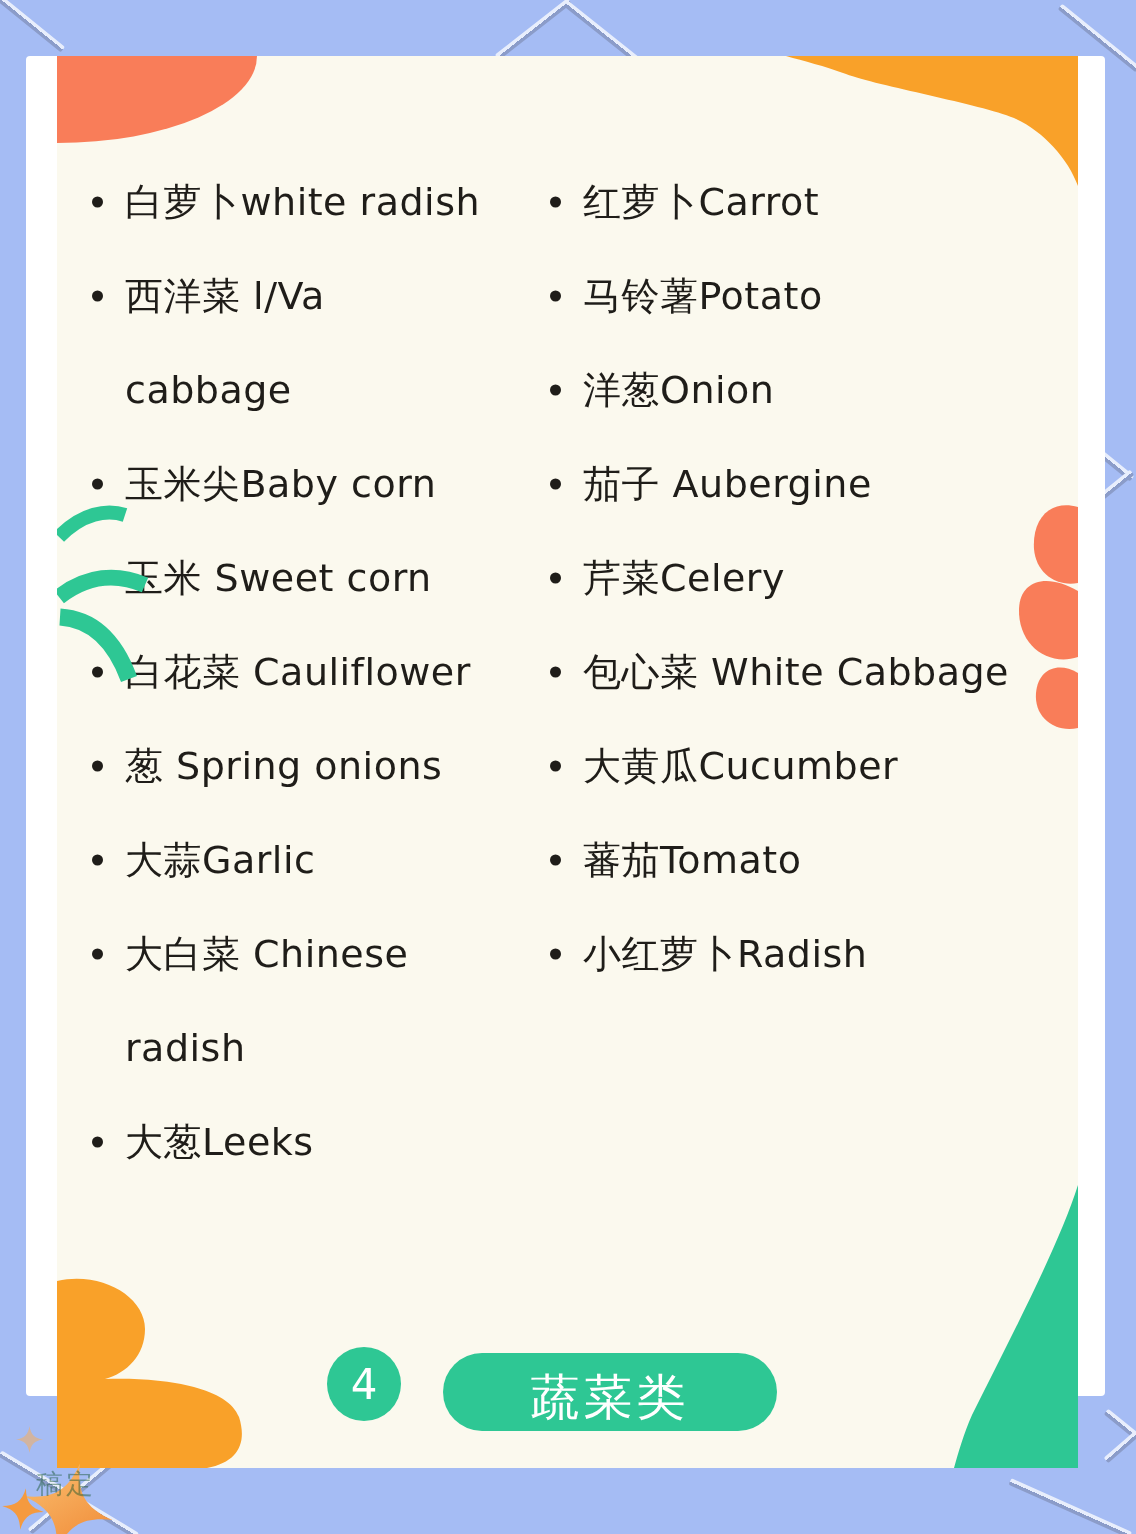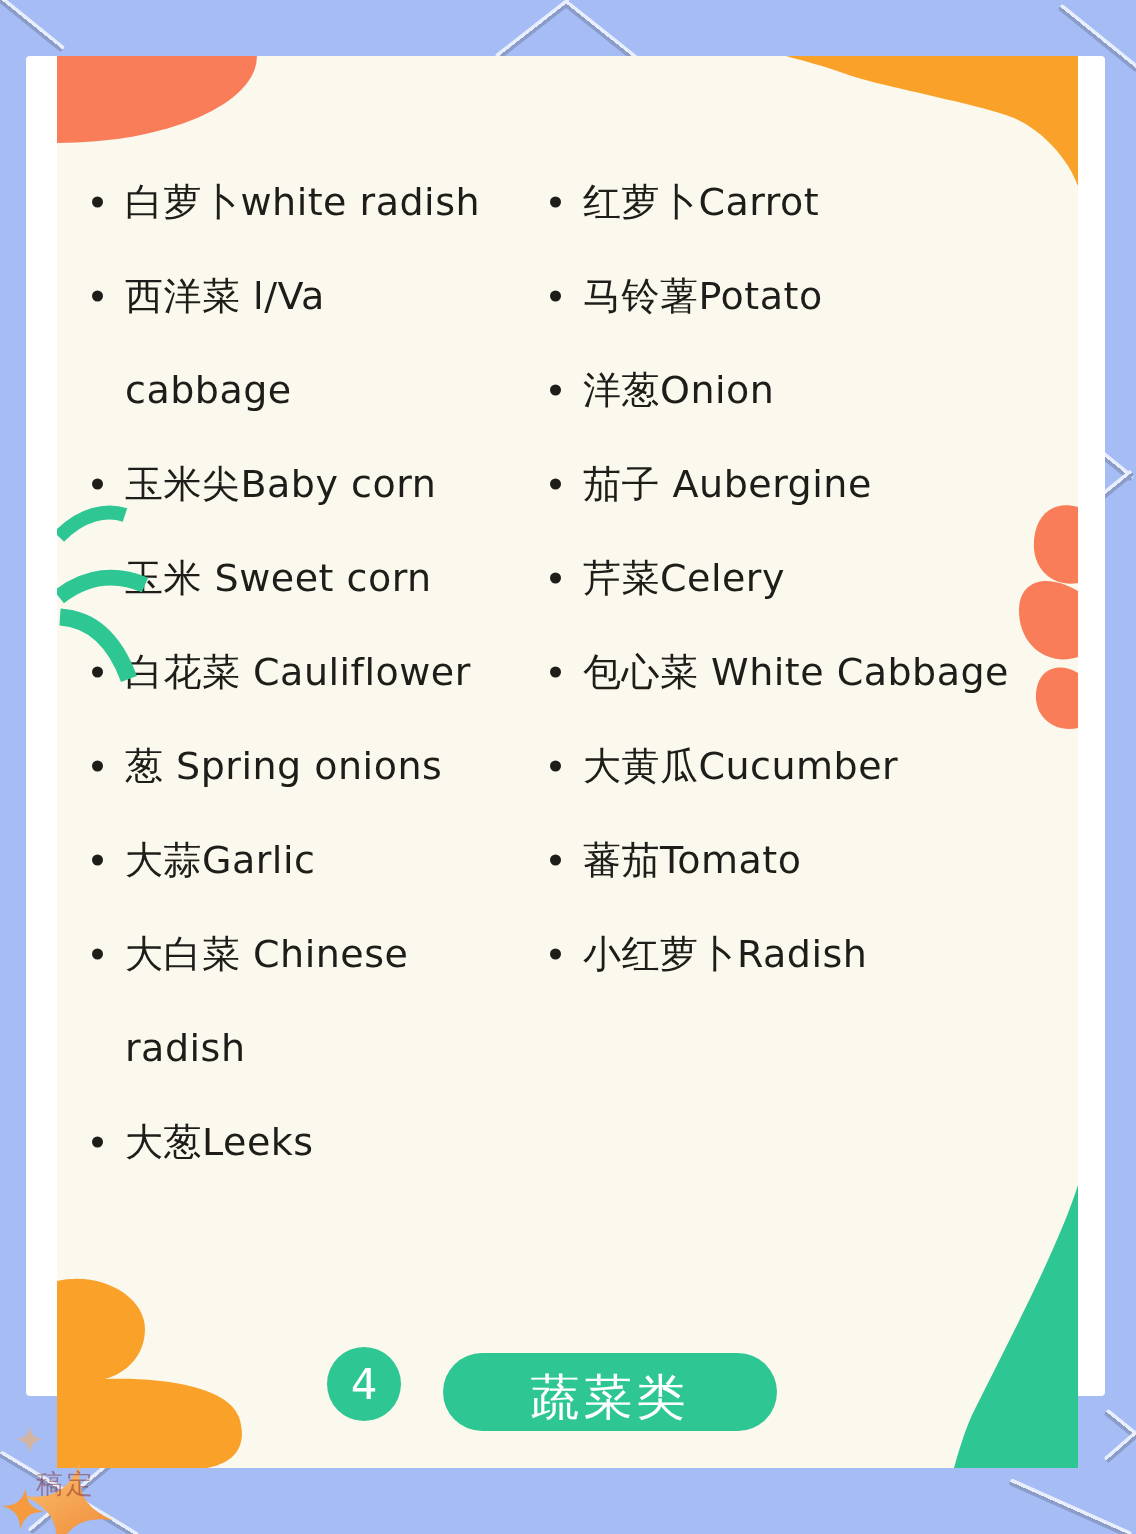--- a/index.html
+++ b/index.html
@@ -62,21 +62,21 @@
     display:flex;align-items:flex-end;justify-content:center;
     color:#fff;font-size:49px;letter-spacing:4px;margin-top:8px;
   }
   
   .sparkle{position:absolute;z-index:3;}
   .sparkle-big{left:22px;top:1462px;width:92px;height:92px;transform:rotate(15deg);}
   .sparkle-small{left:2px;top:1488px;width:42px;height:42px;transform:rotate(8deg);}
   .sparkle-tiny{left:16px;top:1426px;width:27px;height:27px;opacity:.55;}
   .watermark{
     position:absolute;left:36px;top:1466px;z-index:4;
-    color:#7f1d1d;opacity:.45;font-size:27px;letter-spacing:3px;
+    color:#14532d;opacity:.45;font-size:27px;letter-spacing:3px;
   }
 </style>
 </head>
 <body>
 
 <div class="lattice-line" style="left:-4px;top:-8px;width:86px;transform:rotate(39deg);"></div>
 <div class="lattice-line" style="left:497px;top:54px;width:92px;transform:rotate(-38deg);"></div>
 <div class="lattice-line" style="left:566px;top:0px;width:95px;transform:rotate(38.5deg);"></div>
 <div class="lattice-line" style="left:1060px;top:3px;width:100px;transform:rotate(39deg);"></div>
 <div class="lattice-line" style="left:1101px;top:450px;width:40px;transform:rotate(39deg);"></div>

